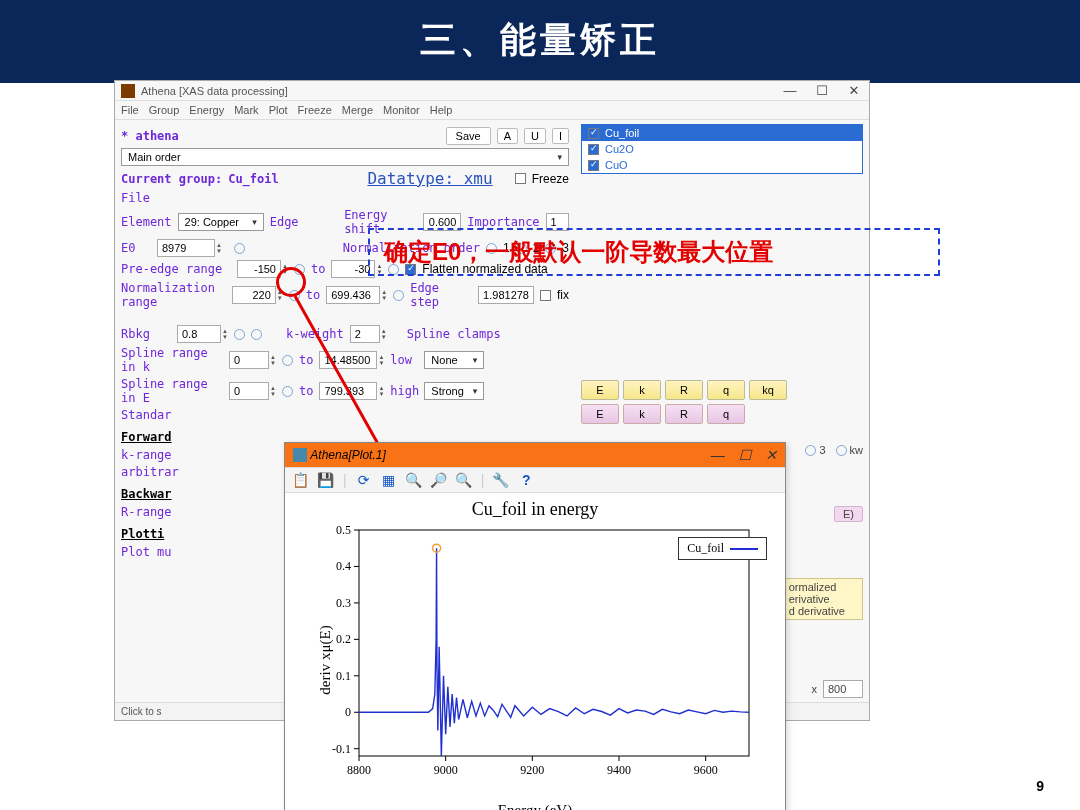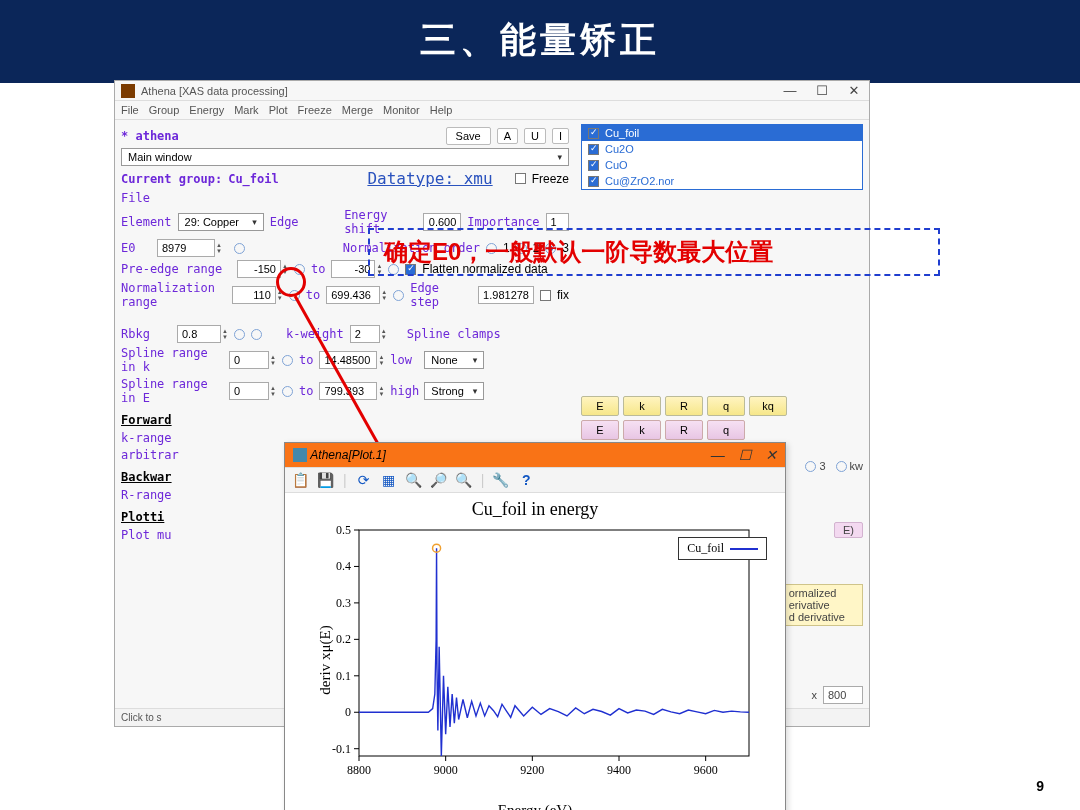--- a/index.html
+++ b/index.html
@@ -116,21 +116,21 @@
   .grouplist .item.sel { background:#2a6cd4; color:#fff; }
 
   .plot-buttons { display:flex; gap:4px; margin-top:206px; flex-wrap:wrap; }
   .plot-buttons .pbtn {
     width:38px; height:20px; border:1px solid #bb9; background:linear-gradient(#fff4c0,#f6e78a);
     font-size:11px; text-align:center; line-height:18px; border-radius:2px;
   }
   .plot-buttons .pbtn.pink { background:linear-gradient(#f6e0f3,#e8c6e4); border-color:#caa; }
   .plot-cut { margin-top:20px; color:#444; font-size:11px; }
   .plot-cut .tag { background:#f3d9f0; padding:1px 8px; border:1px solid #d3b3d0; display:inline-block; border-radius:2px; }
-  .plot-cut .tag2 { background:#fff6c7; padding:2px 17px; border:1px solid #cfc48a; display:inline-block; border-radius:0; margin-top:6px; }
+  .plot-cut .tag2 { background:#fff6c7; padding:2px 17px; border:1px solid #cfc48a; display:inline-block; border-radius:0; margin-top:16px; }
 
   #red-circle {
     position:absolute; width:30px; height:30px; border:3px solid #e30000; border-radius:50%;
   }
   #annot-box {
     position:absolute; border:2px dashed #203ecf; padding:6px 14px;
     color:#e30000; font-family:"Microsoft YaHei",sans-serif; font-weight:bold; font-size:24px;
     background:rgba(255,255,255,0.0);
   }
 
@@ -185,21 +185,21 @@
       <div class="row">
         <span class="label" style="font-weight:bold">* athena</span>
         <span style="margin-left:auto"></span>
         <button class="btn">Save</button>
         <button class="btn btn-sm">A</button>
         <button class="btn btn-sm">U</button>
         <button class="btn btn-sm">I</button>
       </div>
       <div class="row">
         <div class="dropdown" style="width:100%">
-            <span>Main window</span>
+            <span>Main order</span>
           </div>
       </div>
       <div class="row">
         <span class="label" style="font-weight:bold">Current group:</span>
         <span class="label" style="font-weight:bold">Cu_foil</span>
         <span style="margin-left:auto"></span>
         <span class="blue-link">Datatype:  xmu</span>
         <span style="width:10px"></span>
         <span class="checkbox"></span>
         <span>Freeze</span>
@@ -257,21 +257,21 @@
               <span>▼</span>
             </div>
           </div>
         <span class="radio-spot"></span>
         <span class="checkbox on"></span>
         <span>Flatten normalized data</span>
       </div>
       <div class="row">
         <span class="label" style="width:110px">Normalization range</span>
         <div class="spinbox">
-            <div class="input" style="width:44px;text-align:right">110</div>
+            <div class="input" style="width:44px;text-align:right">220</div>
             <div class="arrows">
               <span>▲</span>
               <span>▼</span>
             </div>
           </div>
         <span class="radio-spot"></span>
         <span class="label">to</span>
         <div class="spinbox">
             <div class="input" style="width:54px">699.436</div>
             <div class="arrows">
@@ -347,20 +347,23 @@
             <div class="input" style="width:58px">799.393</div>
             <div class="arrows">
               <span>▲</span>
               <span>▼</span>
             </div>
           </div>
         <span class="label" style="width:28px">high</span>
         <div class="dropdown" style="width:60px">
             <span>Strong</span>
           </div>
+      </div>
+      <div class="row">
+        <span class="label">Standar</span>
       </div>
       <div class="section-head">Forward</div>
       <div class="row">
           <span class="label">k-range</span>
         </div>
       <div class="row">
           <span class="label">arbitrar</span>
         </div>
       <div class="section-head">Backwar</div>
       <div class="row">
@@ -379,24 +382,20 @@
             <span class="checkbox on"></span>
             <span>Cu_foil</span>
           </div>
           <div class="item">
             <span class="checkbox on"></span>
             <span>Cu2O</span>
           </div>
           <div class="item">
             <span class="checkbox on"></span>
             <span>CuO</span>
-          </div>
-          <div class="item">
-            <span class="checkbox on"></span>
-            <span>Cu@ZrO2.nor</span>
           </div>
         </div>
       <div class="plot-buttons" id="plotbtns1">
           <div class="pbtn">E</div>
           <div class="pbtn">k</div>
           <div class="pbtn">R</div>
           <div class="pbtn">q</div>
           <div class="pbtn">kq</div>
         </div>
       <div class="plot-buttons" id="plotbtns2" style="margin-top:4px">

